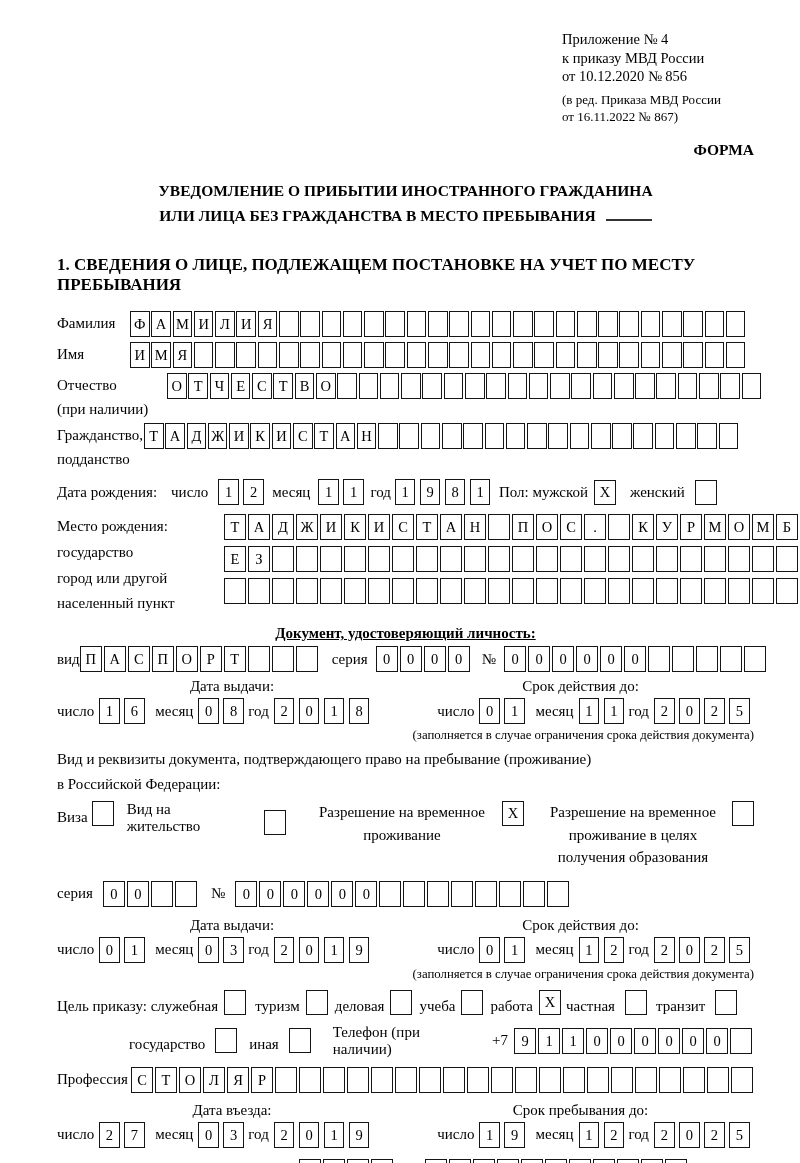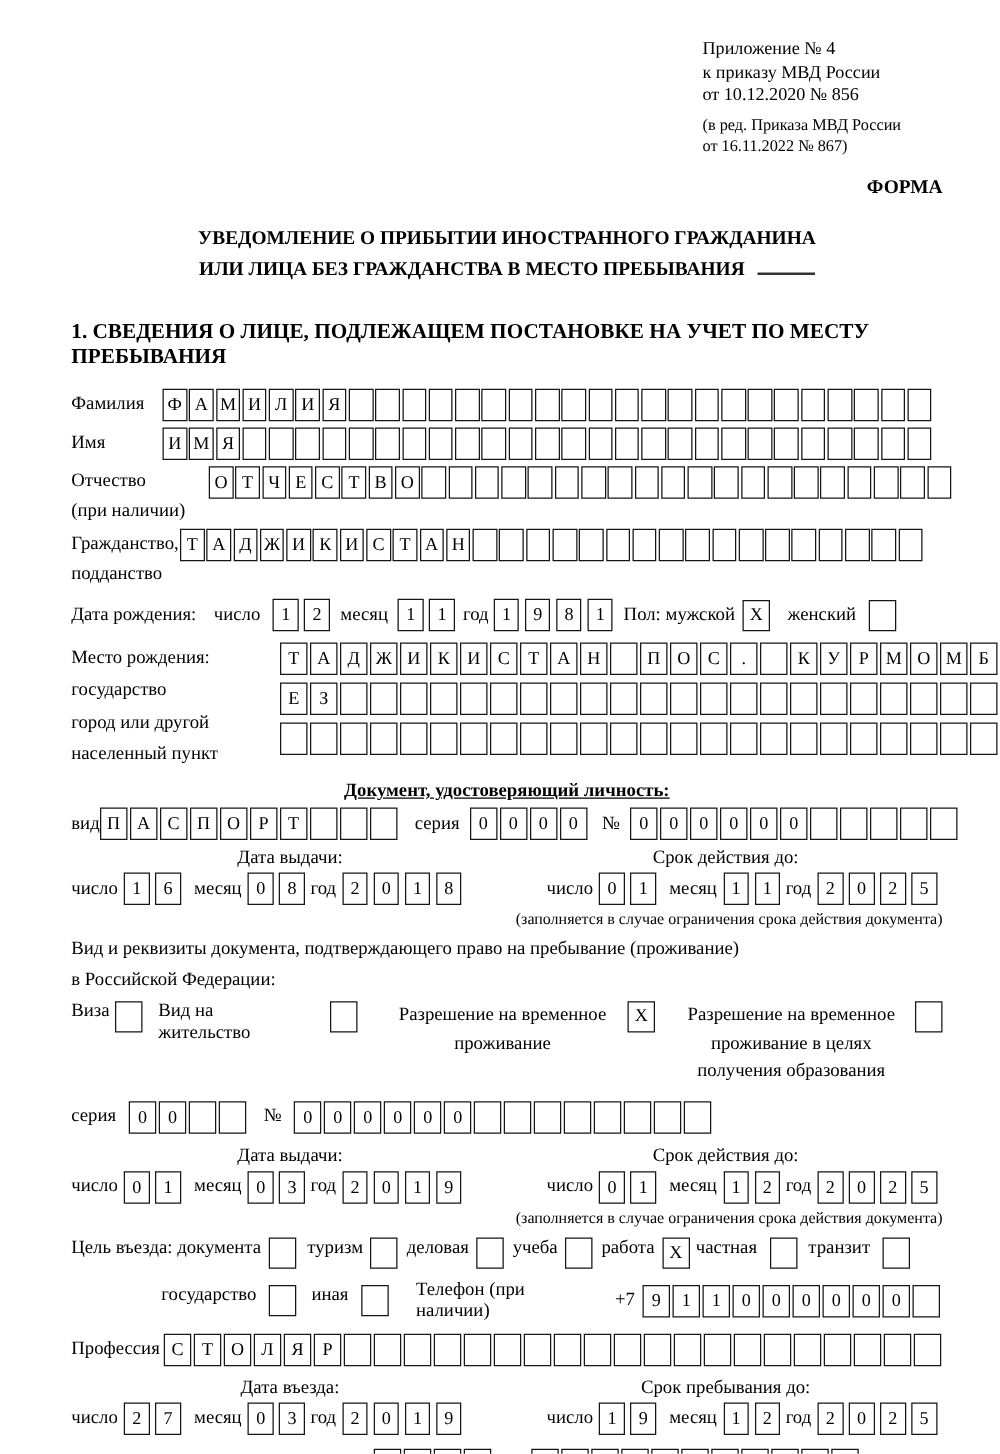--- a/index.html
+++ b/index.html
@@ -21,21 +21,21 @@
   .cells.wide .cell{width:22px;margin-right:2px;}
   .cells.sp .cell{width:20.5px;margin-right:4.5px;}
   .checkbox{flex:none;box-sizing:border-box;width:22px;height:25px;border:1.6px solid #151515;
         display:inline-flex;align-items:center;justify-content:center;font-size:14.5px;}
   .doc-header{text-align:center;font-weight:bold;margin-top:8px;font-size:15px;text-decoration:underline;}
   .datecols{display:flex;margin-top:6px;}
   .dc .hd{text-align:center;margin-bottom:3px;}
   .dgroup{display:flex;align-items:center;}
   .dgroup span{margin-right:5px;}
   .note{font-size:12.8px;text-align:right;margin-top:4px;}
-  .pair{display:flex;align-items:flex-start;}
+  .pair{display:flex;align-items:flex-end;}
   .pair .checkbox{margin-left:6px;}
   .ctr{text-align:center;line-height:1.5;}
 </style>
 </head>
 <body>
 
 <div class="page">
 
   <div class="hdr">
     <div>Приложение № 4</div>
@@ -498,21 +498,21 @@
             <span class="cell">2</span>
             <span class="cell">5</span>
           </div>
       </div>
       <div class="note">(заполняется в случае ограничения срока действия документа)</div>
     </div>
   </div>
 
   <div class="frow" style="margin-top:8px;align-items:center">
     <div class="pair">
-      <span>Цель въезда: документа</span>
+      <span>Цель приказу: служебная</span>
       <span class="checkbox"></span>
     </div>
     <div class="pair" style="margin-left:9px">
       <span>туризм</span>
       <span class="checkbox"></span>
     </div>
     <div class="pair" style="margin-left:7px">
       <span>деловая</span>
       <span class="checkbox"></span>
     </div>

